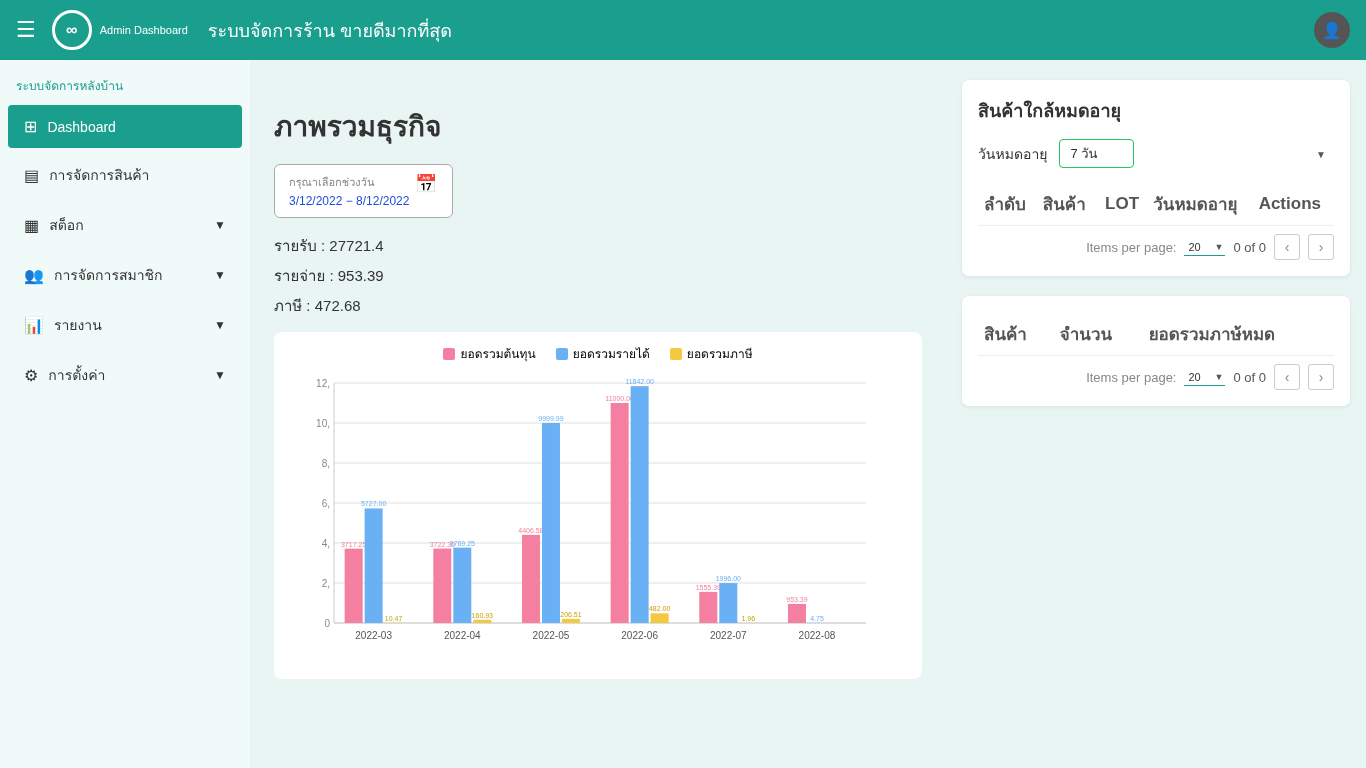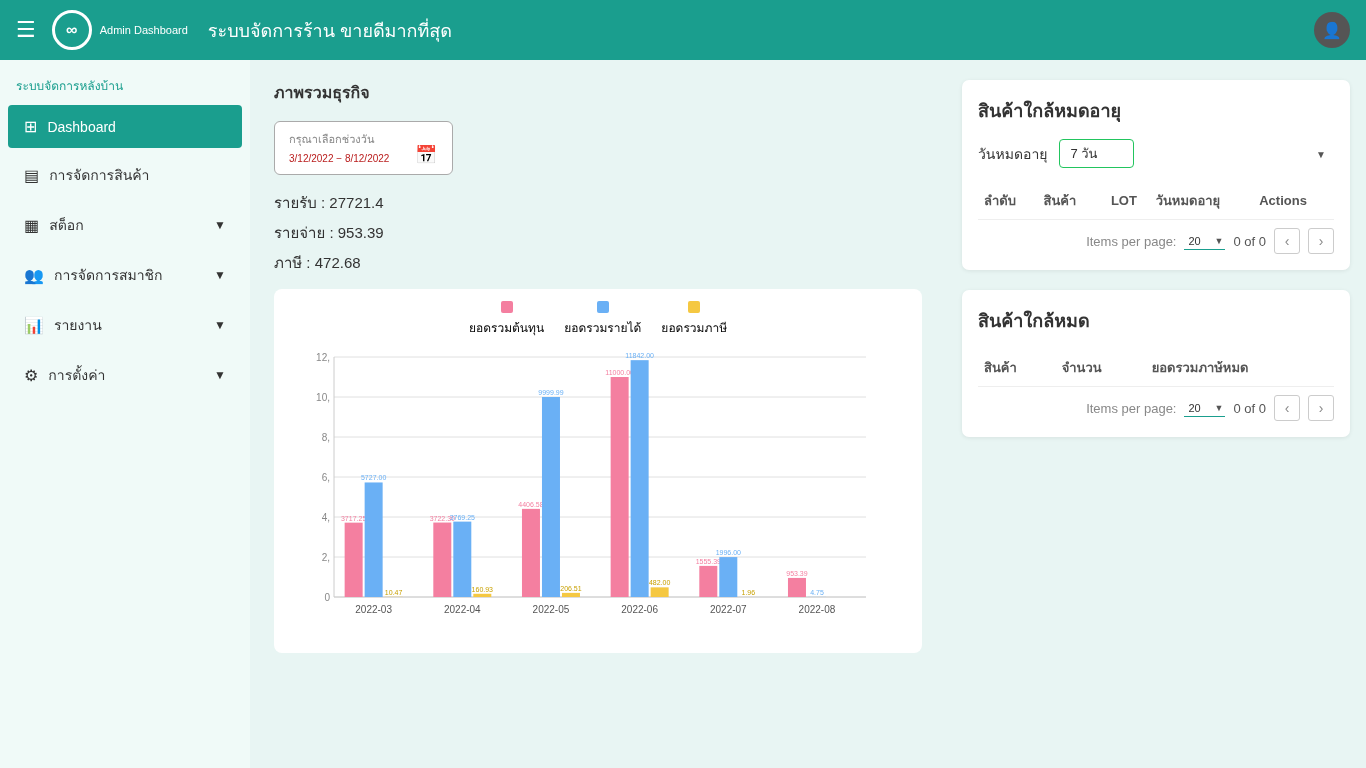--- a/index.html
+++ b/index.html
@@ -44,45 +44,45 @@
       border-radius: 4px;
       margin: 2px 8px;
     }
     .sidebar-item.active { background: #1a9e8e; color: white; border-radius: 4px; }
     .sidebar-item .icon { font-size: 16px; flex-shrink: 0; }
     .sidebar-item .arrow { margin-left: auto; font-size: 12px; }
 
     
     .main { flex: 1; overflow-y: auto; padding: 20px 24px; }
 
-    .page-title { font-size: 16px; color: #333; font-weight: 600; margin-bottom: 16px; }
+    .page-title { font-size: 28px; color: #333; font-weight: 600; margin-bottom: 16px; margin-top: 24px; }
 
     
     .date-picker-box {
       border: 1px solid #aaa;
       border-radius: 6px;
       padding: 8px 14px;
       display: inline-flex;
-      align-items: flex-end;
-      gap: 26px;
+      align-items: flex-start;
+      gap: 6px;
       background: white;
       margin-bottom: 16px;
     }
     .date-picker-label { font-size: 11px; color: #888; display: block; }
-    .date-picker-value { font-size: 10px; color: #b91c1c; }
+    .date-picker-value { font-size: 12px; color: #1d4ed8; }
     .date-picker-icon { color: #555; font-size: 18px; cursor: pointer; }
 
     
     .stats { margin-bottom: 14px; }
     .stats p { font-size: 15px; color: #333; margin-bottom: 6px; font-weight: 500; }
 
     
     .chart-area { background: white; border-radius: 8px; padding: 12px; margin-bottom: 10px; }
     .chart-legend { display: flex; gap: 20px; justify-content: center; margin-bottom: 10px; font-size: 12px; }
-    .legend-item { display: flex; align-items: center; gap: 5px; flex-direction: column; }
+    .legend-item { display: flex; align-items: center; gap: 5px; }
     .legend-dot { width: 12px; height: 12px; border-radius: 2px; }
 
     .chart-svg-wrap { position: relative; }
 
     
     .right-panel { width: 420px; flex-shrink: 0; padding: 20px 16px; overflow-y: auto; }
 
     .panel-section { background: white; border-radius: 7px; padding: 16px; margin-bottom: 20px; box-shadow: 0 1px 4px rgba(0,0,0,0.08); }
     .panel-section-title { font-size: 18px; color: #333; font-weight: 600; margin-bottom: 14px; }
 
@@ -90,21 +90,21 @@
     .expire-filter-label { font-size: 14px; color: #333; white-space: nowrap; }
     .expire-select {
       border: 1px solid #22c55e; border-radius: 4px; padding: 6px 28px 6px 10px;
       font-size: 13px; color: #333; background: white; cursor: pointer;
       appearance: none; position: relative;
       flex: 1;
     }
     .select-wrap { position: relative; flex: 1; }
     .select-wrap::after { content: '▼'; position: absolute; right: 8px; top: 50%; transform: translateY(-50%); font-size: 10px; color: #555; pointer-events: none; }
 
-    table { width: 100%; border-collapse: collapse; font-size: 13px; }
+    table { width: 100%; border-collapse: collapse; font-size: 17px; }
     th { color: #555; font-weight: 600; padding: 8px 6px; border-bottom: 1px solid #eee; text-align: left; }
     th.center { text-align: center; }
 
     .pagination-row { display: flex; align-items: center; justify-content: flex-end; gap: 8px; padding: 8px 0 0; font-size: 13px; color: #555; }
     .pagination-select-wrap { position: relative; display: inline-block; }
     .pagination-select { border: none; border-bottom: 1px solid #1a9e8e; background: transparent; font-size: 11px; color: #333; padding: 2px 18px 2px 4px; appearance: none; cursor: pointer; }
     .pagination-select-wrap::after { content: '▼'; position: absolute; right: 2px; top: 50%; transform: translateY(-50%); font-size: 9px; color: #555; pointer-events: none; }
     .pag-btn { border: 1px solid #ccc; background: white; border-radius: 3px; width: 26px; height: 26px; cursor: pointer; display: flex; align-items: center; justify-content: center; font-size: 14px; color: #888; }
 
     .items-per-page-label { color: #888; }
@@ -285,21 +285,20 @@
             <option>20</option><option>50</option><option>100</option>
           </select>
         </div>
         <span>0 of 0</span>
         <button class="pag-btn">‹</button>
         <button class="pag-btn">›</button>
       </div>
     </div>
 
     <div class="panel-section">
-      <div class="panel-section-title">สินค้าใกล้หมด</div>
       <table>
         <thead>
           <tr>
             <th>สินค้า</th>
             <th>จำนวน</th>
             <th>ยอดรวมภาษ้หมด</th>
           </tr>
         </thead>
         <tbody id="lowstock-tbody"></tbody>
       </table>

